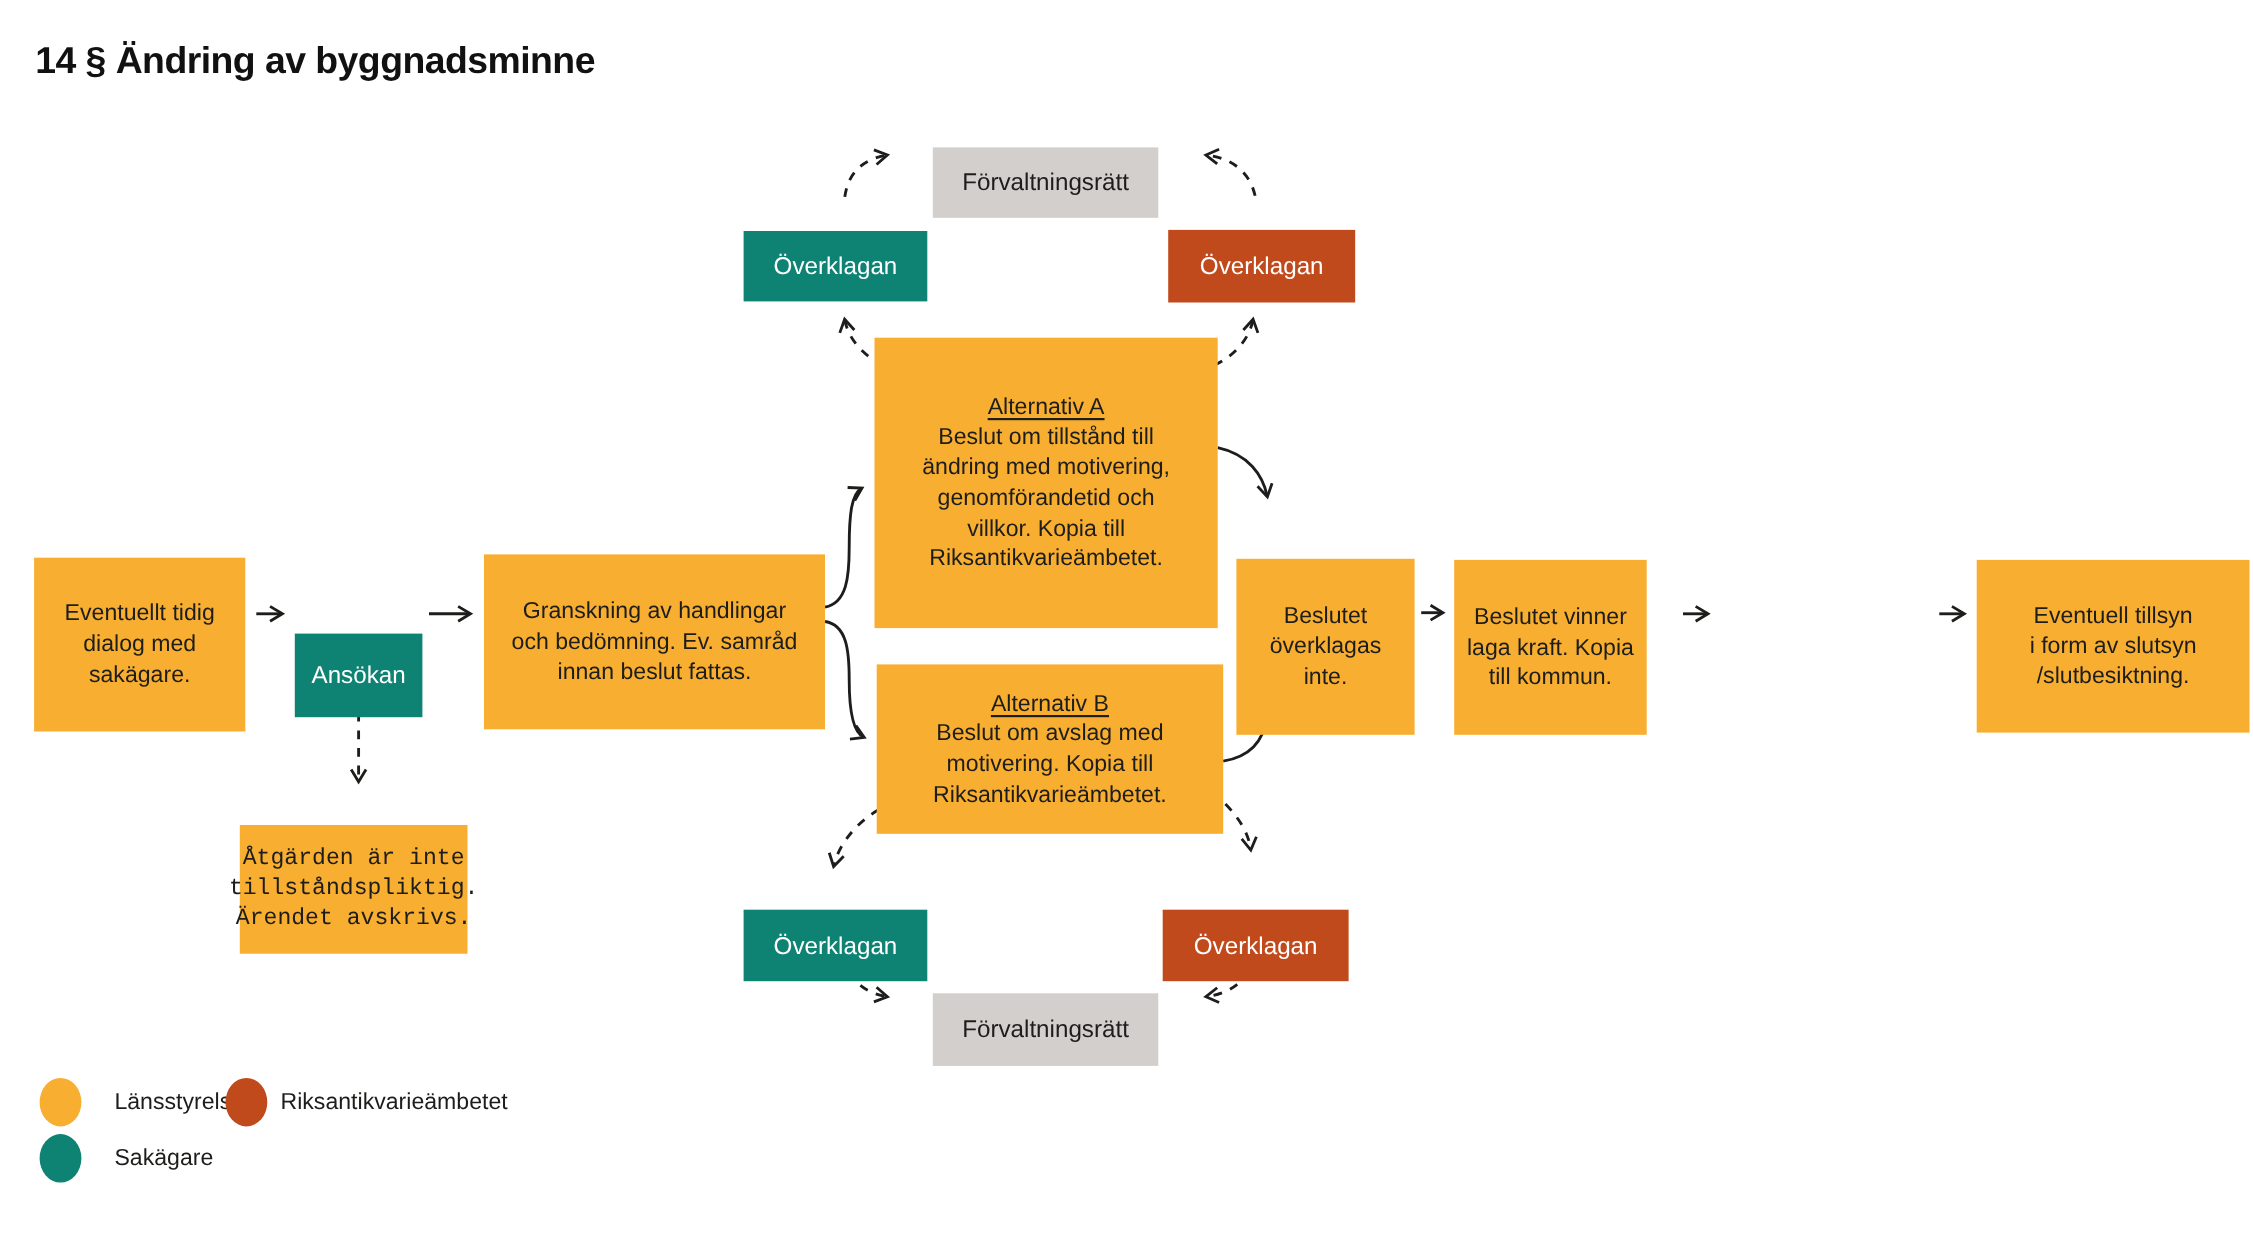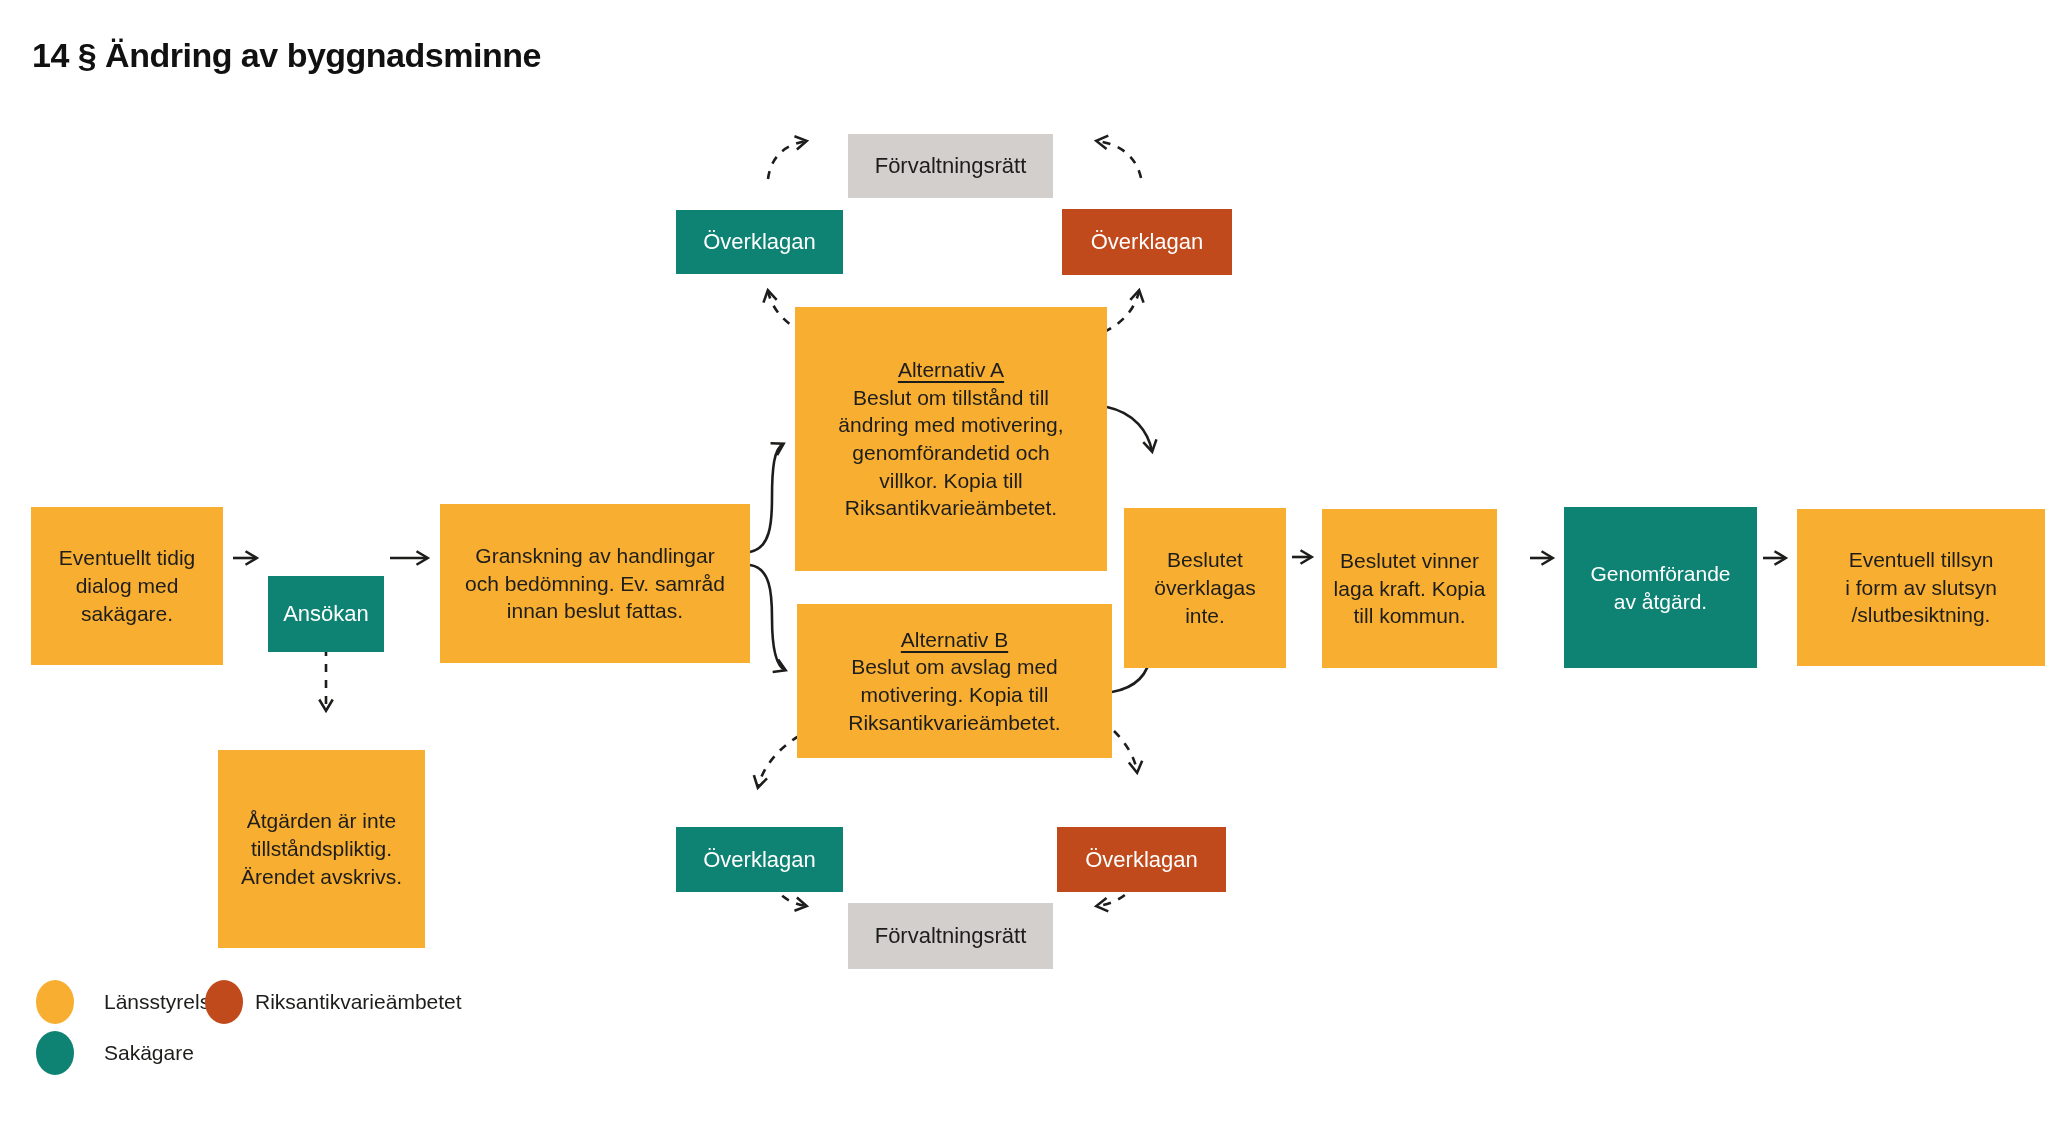--- a/index.html
+++ b/index.html
@@ -21,21 +21,21 @@
   .alt-heading{text-decoration:underline;text-underline-offset:4px;}
   .n-dialog{left:31px;top:479px;width:192px;height:158px;}
   .n-ansokan{left:268px;top:548px;width:116px;height:76px;font-size:22px;}
   .n-granskning{left:440px;top:476px;width:310px;height:159px;}
   .n-alt-a{left:795px;top:279px;width:312px;height:264px;}
   .n-alt-b{left:797px;top:576px;width:315px;height:154px;}
   .n-beslutet{left:1124px;top:480px;width:162px;height:160px;}
   .n-laga{left:1322px;top:481px;width:175px;height:159px;}
   .n-genomforande{left:1564px;top:479px;width:193px;height:161px;}
   .n-tillsyn{left:1797px;top:481px;width:248px;height:157px;}
-  .n-atgarden{left:218px;top:722px;width:207px;height:198px;}
+  .n-atgarden{left:218px;top:722px;width:207px;height:117px;font-family:Liberation Mono, monospace;}
   .n-fr-top{left:848px;top:106px;width:205px;height:64px;font-size:22px;}
   .n-ok-tl{left:676px;top:182px;width:167px;height:64px;font-size:22px;}
   .n-ok-tr{left:1062px;top:181px;width:170px;height:66px;font-size:22px;}
   .n-ok-bl{left:676px;top:799px;width:167px;height:65px;font-size:22px;}
   .n-ok-br{left:1057px;top:799px;width:169px;height:65px;font-size:22px;}
   .n-fr-bottom{left:848px;top:875px;width:205px;height:66px;font-size:22px;}
   .arrow-layer{position:absolute;left:0;top:0;width:2048px;height:1138px;}
   .legend-item{position:absolute;display:flex;align-items:center;gap:30px;}
   .legend-dot{width:38px;height:44px;border-radius:50%;flex:0 0 auto;}
   .legend-label{font-size:21px;line-height:1.3;white-space:pre-line;color:#1d1d1b;}
@@ -105,22 +105,20 @@
 motivering. Kopia till
 Riksantikvarieämbetet.</span>
   </div>
 
   <div class="node orange n-beslutet">Beslutet
 överklagas
 inte.</div>
   <div class="node orange n-laga">Beslutet vinner
 laga kraft. Kopia
 till kommun.</div>
-  <div class="node teal n-genomforande">Genomförande
-av åtgärd.</div>
   <div class="node orange n-tillsyn">Eventuell tillsyn
 i form av slutsyn
 /slutbesiktning.</div>
   <div class="node orange n-atgarden">Åtgärden är inte
 tillståndspliktig.
 Ärendet avskrivs.</div>
 
   <div class="node gray n-fr-top">Förvaltningsrätt</div>
   <div class="node teal n-ok-tl">Överklagan</div>
   <div class="node rust n-ok-tr">Överklagan</div>

